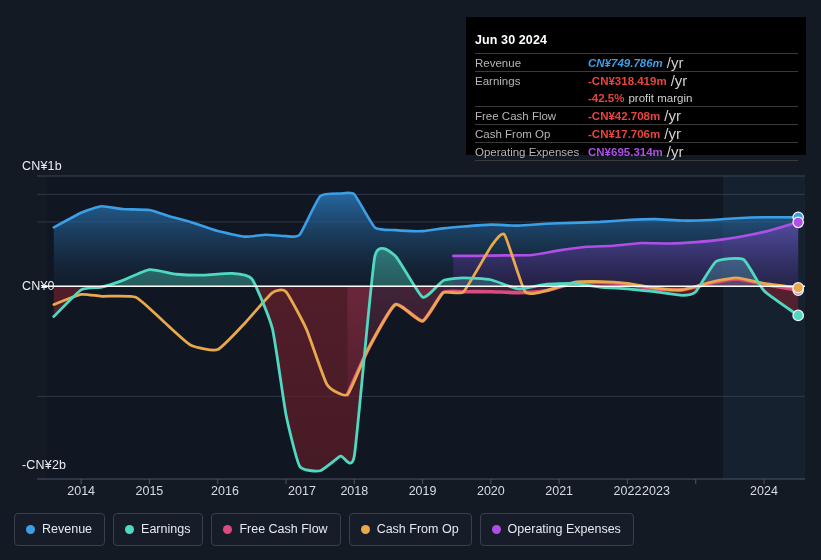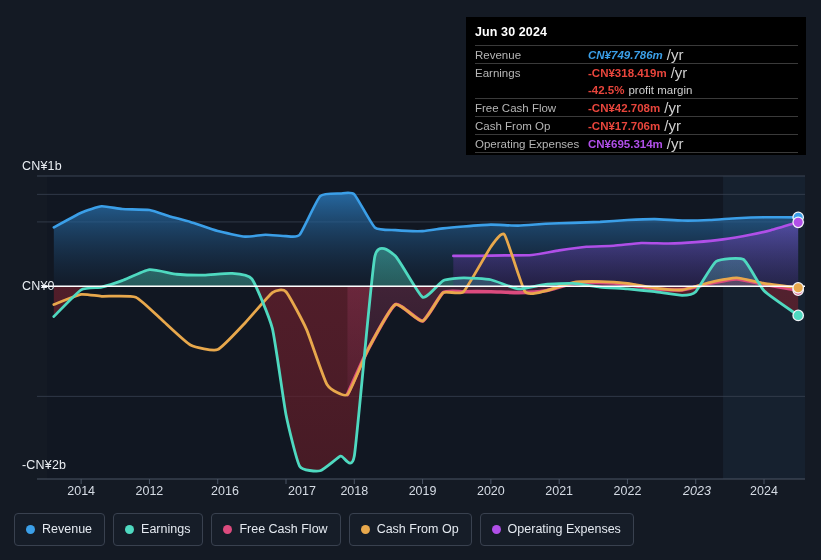--- a/index.html
+++ b/index.html
@@ -29,21 +29,21 @@
   
   #tooltip{
     position:absolute;left:466px;top:17px;width:340px;height:138px;
     background:#000000;
     box-sizing:border-box;
     padding:0;
     z-index:30;
   }
   #tooltip .tt-title{
     color:#ffffff;font-size:12.5px;font-weight:700;
-    padding:8px 0 6px 9px;letter-spacing:.1px;
+    padding:16px 0 6px 9px;letter-spacing:.1px;
   }
   .tt-row{
     display:flex;align-items:center;height:17px;
     border-top:1px solid #3a3a3a;
     margin:0 8px 0 9px;
     padding-top:0;
   }
   .tt-row .tt-key{
     color:#b6b6b6;font-size:11.5px;width:113px;flex:0 0 113px;
     white-space:nowrap;
@@ -143,29 +143,29 @@
       <circle cx="798.1711711711773" cy="287.8075509090909" r="5.2" fill="#E8A84C" stroke="#f2f4f8" stroke-width="1.3"></circle>
       <circle cx="798.1711711711773" cy="315.41847181818184" r="5.2" fill="#4FD9C0" stroke="#f2f4f8" stroke-width="1.3"></circle>
     </svg>
 
   <div class="y-label" id="ylab0" style="left:22px;top:159px;">CN¥1b</div>
   <div class="y-label" id="ylab1" style="left:22px;top:279px;">CN¥0</div>
   <div class="y-label" id="ylab2" style="left:22px;top:458px;">-CN¥2b</div>
 
   <div id="x-labels">
       <div class="x-label" style="left: 81.1441px; top: 484px; text-align: center;">2014</div>
-      <div class="x-label" style="left: 149.432px; top: 484px;">2012</div>
+      <div class="x-label" style="left: 149.432px; top: 484px;">2015</div>
       <div class="x-label" style="left: 225px; top: 484px;">2016</div>
       <div class="x-label" style="left: 302px; top: 484px;">2017</div>
       <div class="x-label" style="left: 354.297px; top: 484px;">2018</div>
       <div class="x-label" style="left: 422.586px; top: 484px;">2019</div>
       <div class="x-label" style="left: 490.874px; top: 484px;">2020</div>
       <div class="x-label" style="left: 559.162px; top: 484px;">2021</div>
       <div class="x-label" style="left: 627.45px; top: 484px;">2022</div>
-      <div class="x-label" style="left: 697px; top: 484px; font-style: italic;">2023</div>
+      <div class="x-label" style="left: 656px; top: 484px;">2023</div>
       <div class="x-label" style="left: 764.027px; top: 484px;">2024</div>
     </div>
 </div>
 
 <div id="tooltip">
   <div class="tt-title">Jun 30 2024</div>
   <div id="tt-rows">
       <div class="tt-row">
         <span class="tt-key">Revenue</span>
         <span class="tt-val" style="color: rgb(59, 159, 232); font-style: italic;">CN¥749.786m</span>

